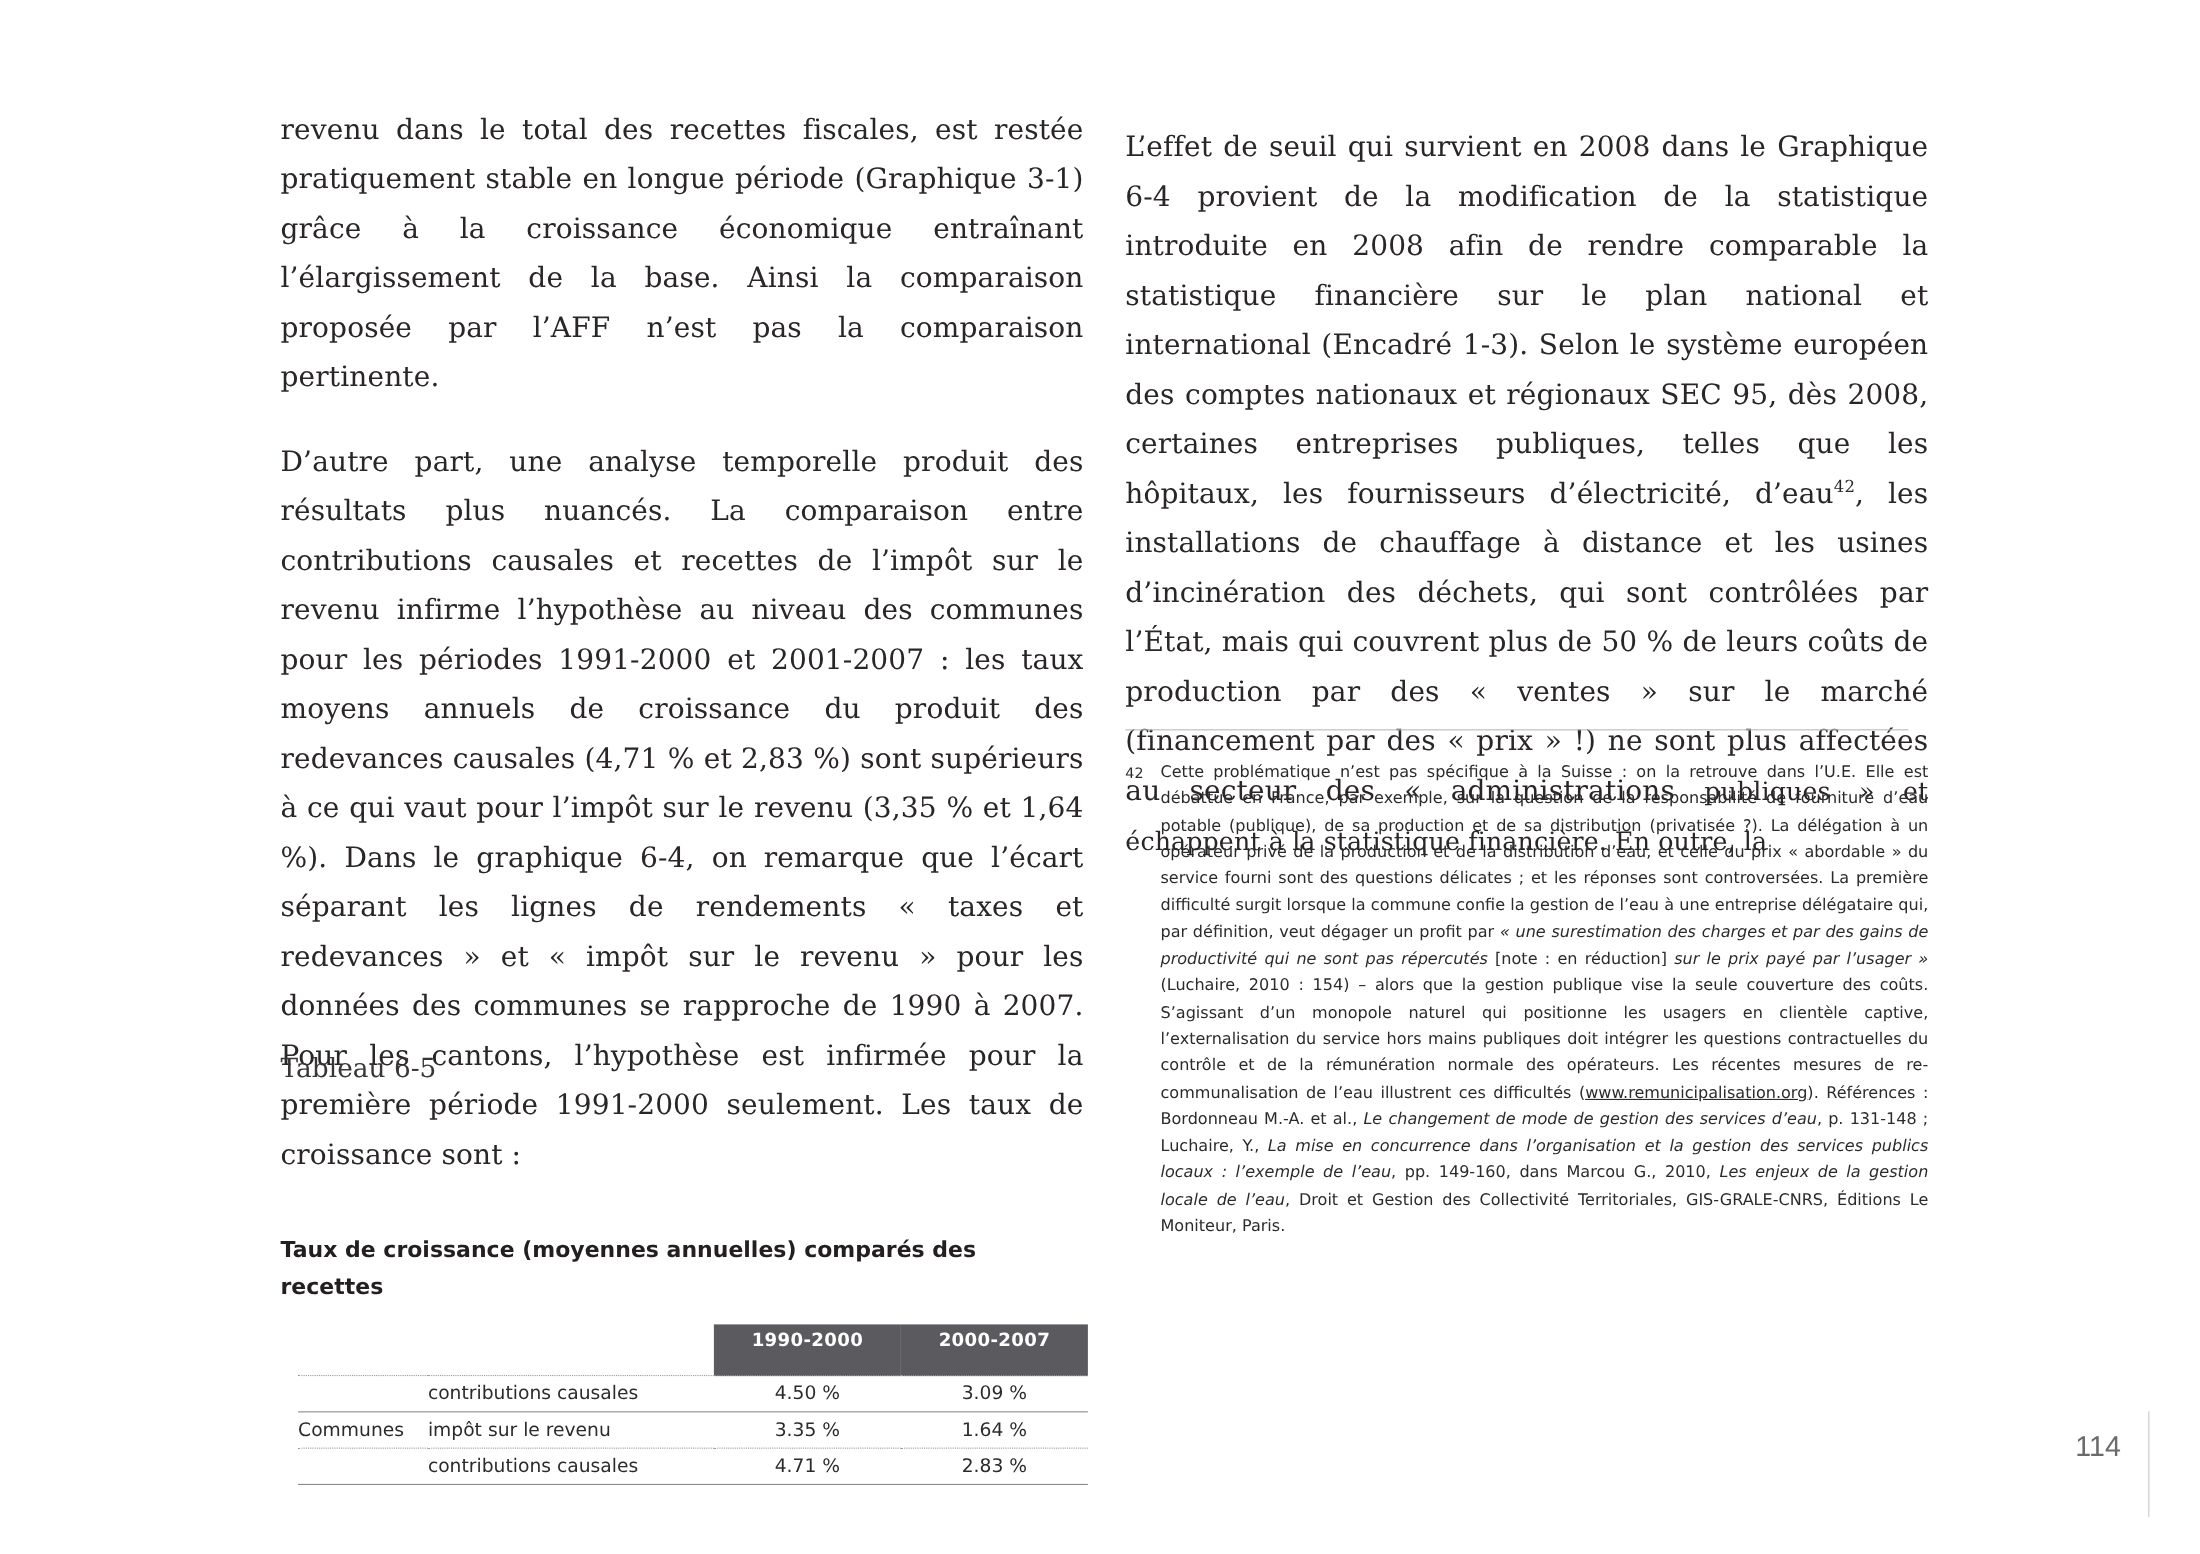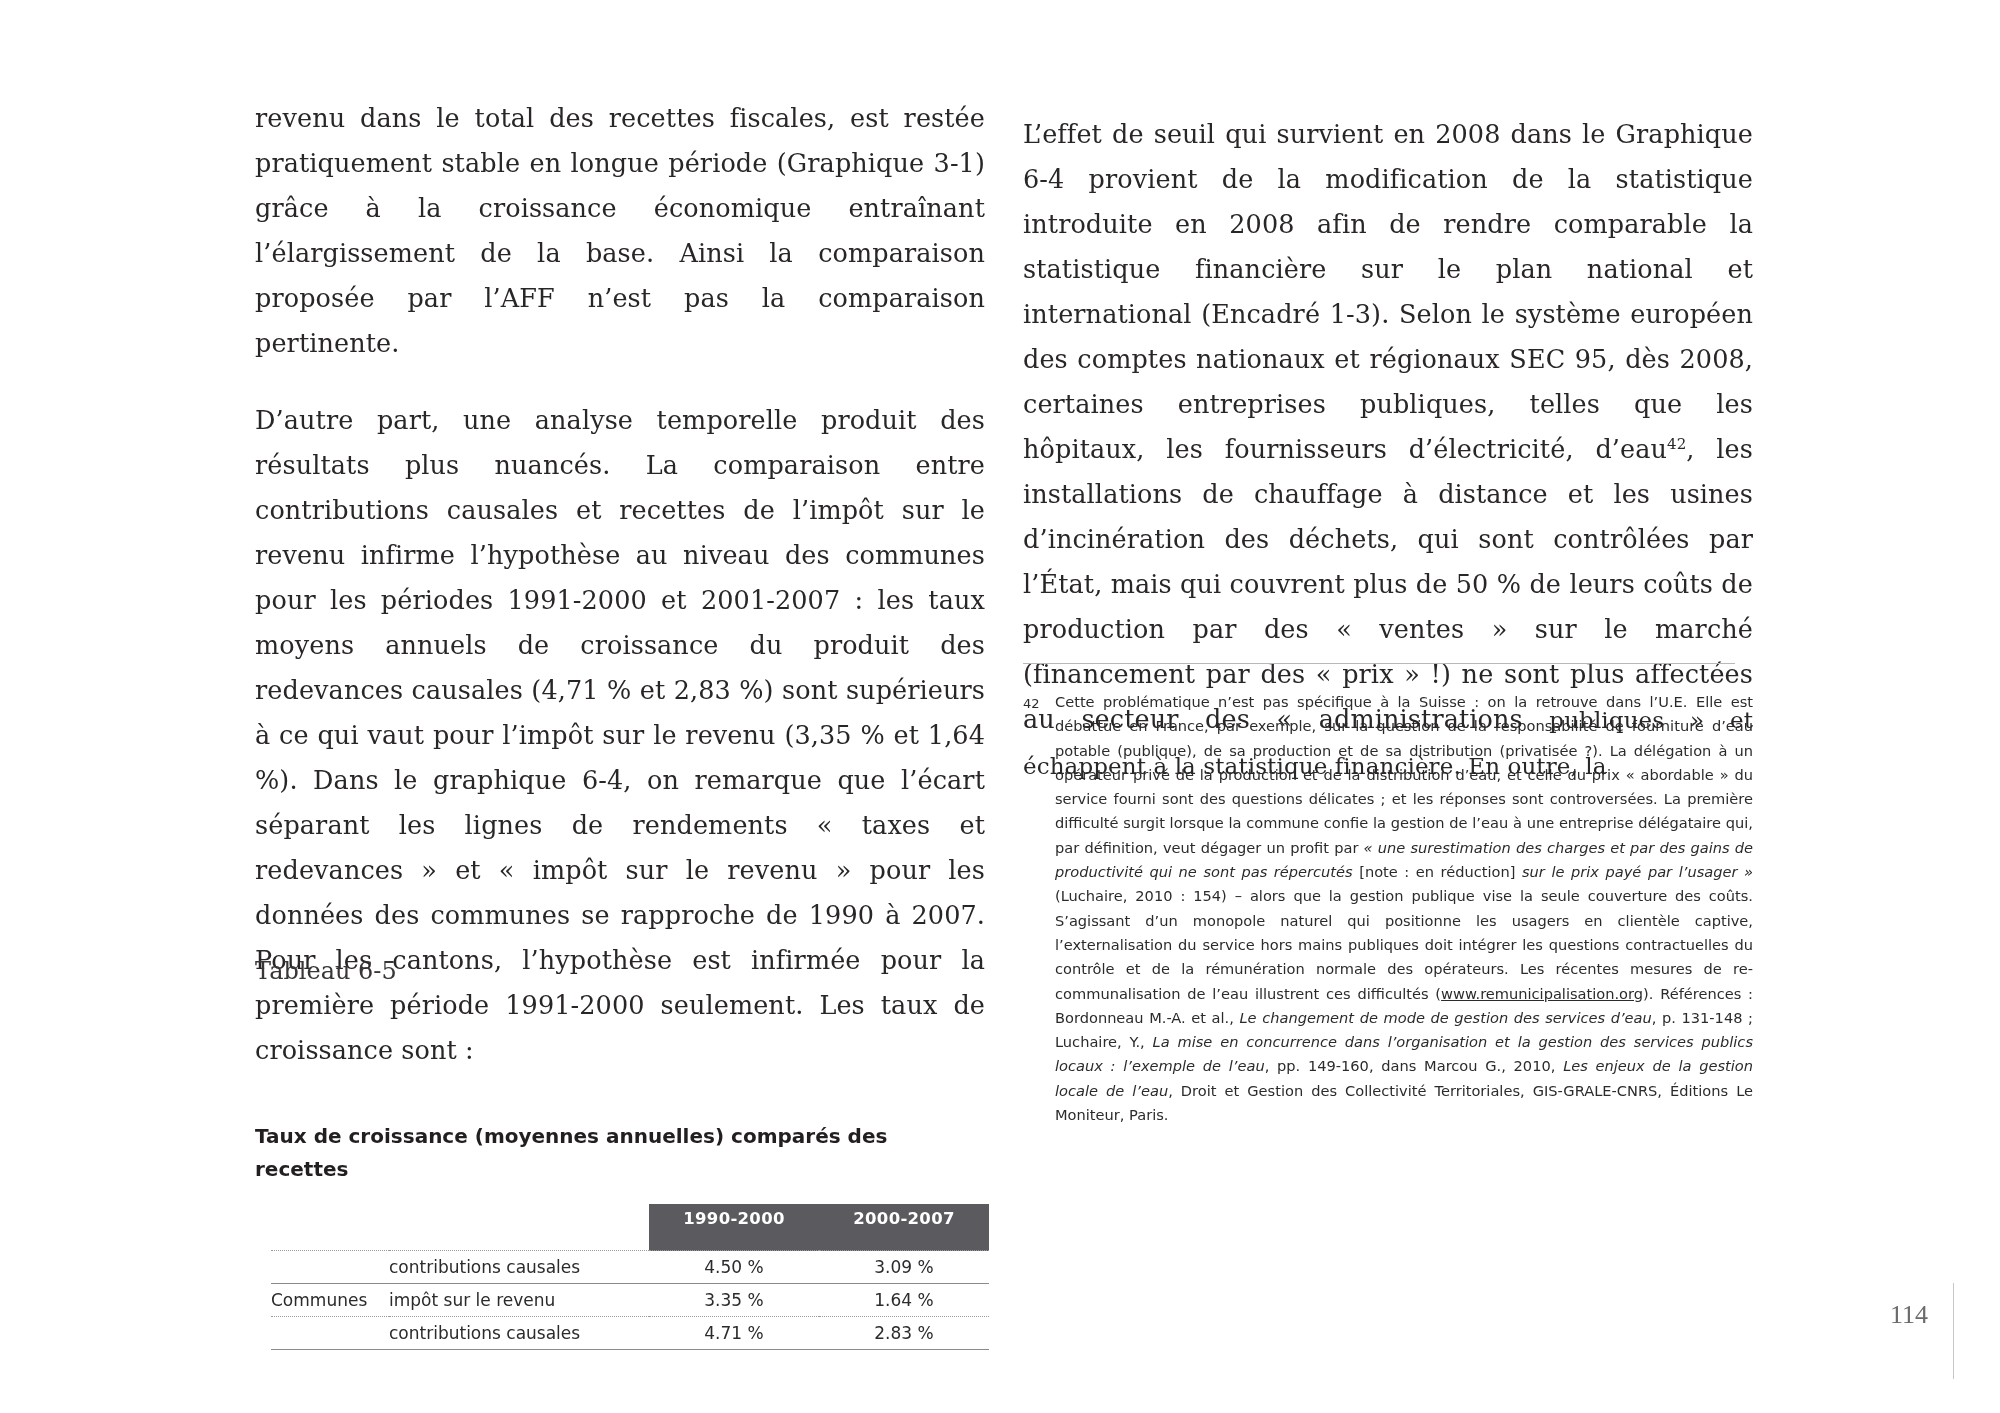--- a/index.html
+++ b/index.html
@@ -164,21 +164,21 @@
   .footnote a.fn-link {
     color: #2d2a2b;
     text-decoration: underline;
   }
 
   
   .folio {
     position: absolute;
     right: 72px;
     top: 1300px;
-    font-family: Liberation Serif, serif;
+    font-family: Liberation Sans, sans-serif;
     font-size: 26px;
     color: #6d6a6b;
     text-align: center;
   }
   .folio-rule {
     position: absolute;
     right: 46px;
     top: 1283px;
     width: 1px;
     height: 96px;

